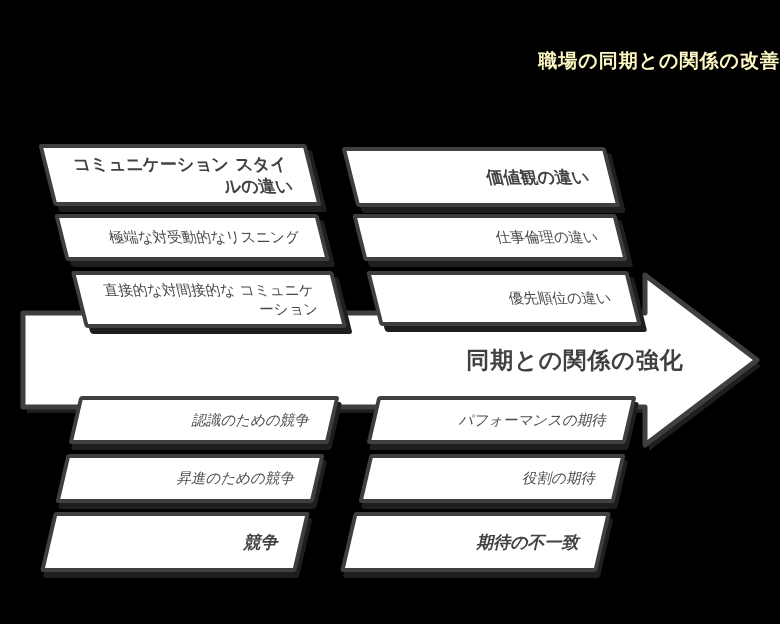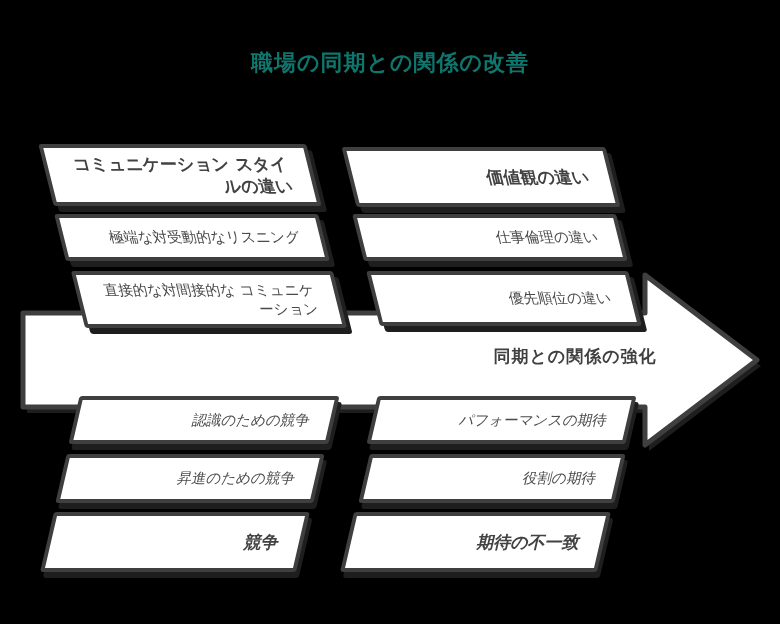--- a/index.html
+++ b/index.html
@@ -5,29 +5,29 @@
   html,body{margin:0;padding:0;}
   body{
     width:780px;height:624px;position:relative;overflow:hidden;
     background:#000000;
     font-family:"DejaVu Sans","Liberation Sans",sans-serif;
   }
   .stage{position:absolute;inset:0;width:780px;height:624px;}
 
   .title{
     position:absolute;left:0;top:48px;width:780px;
-    text-align:center;font-size:22px;font-weight:bold;
-    color:#0f766e;letter-spacing:1px;z-index:5;
+    text-align:right;font-size:19px;font-weight:bold;
+    color:#fef9c3;letter-spacing:1px;z-index:5;
   }
 
   .arrow-svg{position:absolute;left:0;top:0;z-index:1;}
 
   .arrow-label{
     position:absolute;left:430px;top:345px;width:290px;
-    text-align:center;font-size:17px;font-weight:bold;color:#404040;
+    text-align:center;font-size:23px;font-weight:bold;color:#404040;
     z-index:2;letter-spacing:1px;
   }
 
   .box{
     position:absolute;z-index:3;
     background:#ffffff;
     border:4px solid #3f3f3f;
     border-radius:3px;
     box-shadow:4px 6px 0 #1e1e1e;
     display:flex;align-items:center;justify-content:flex-end;

